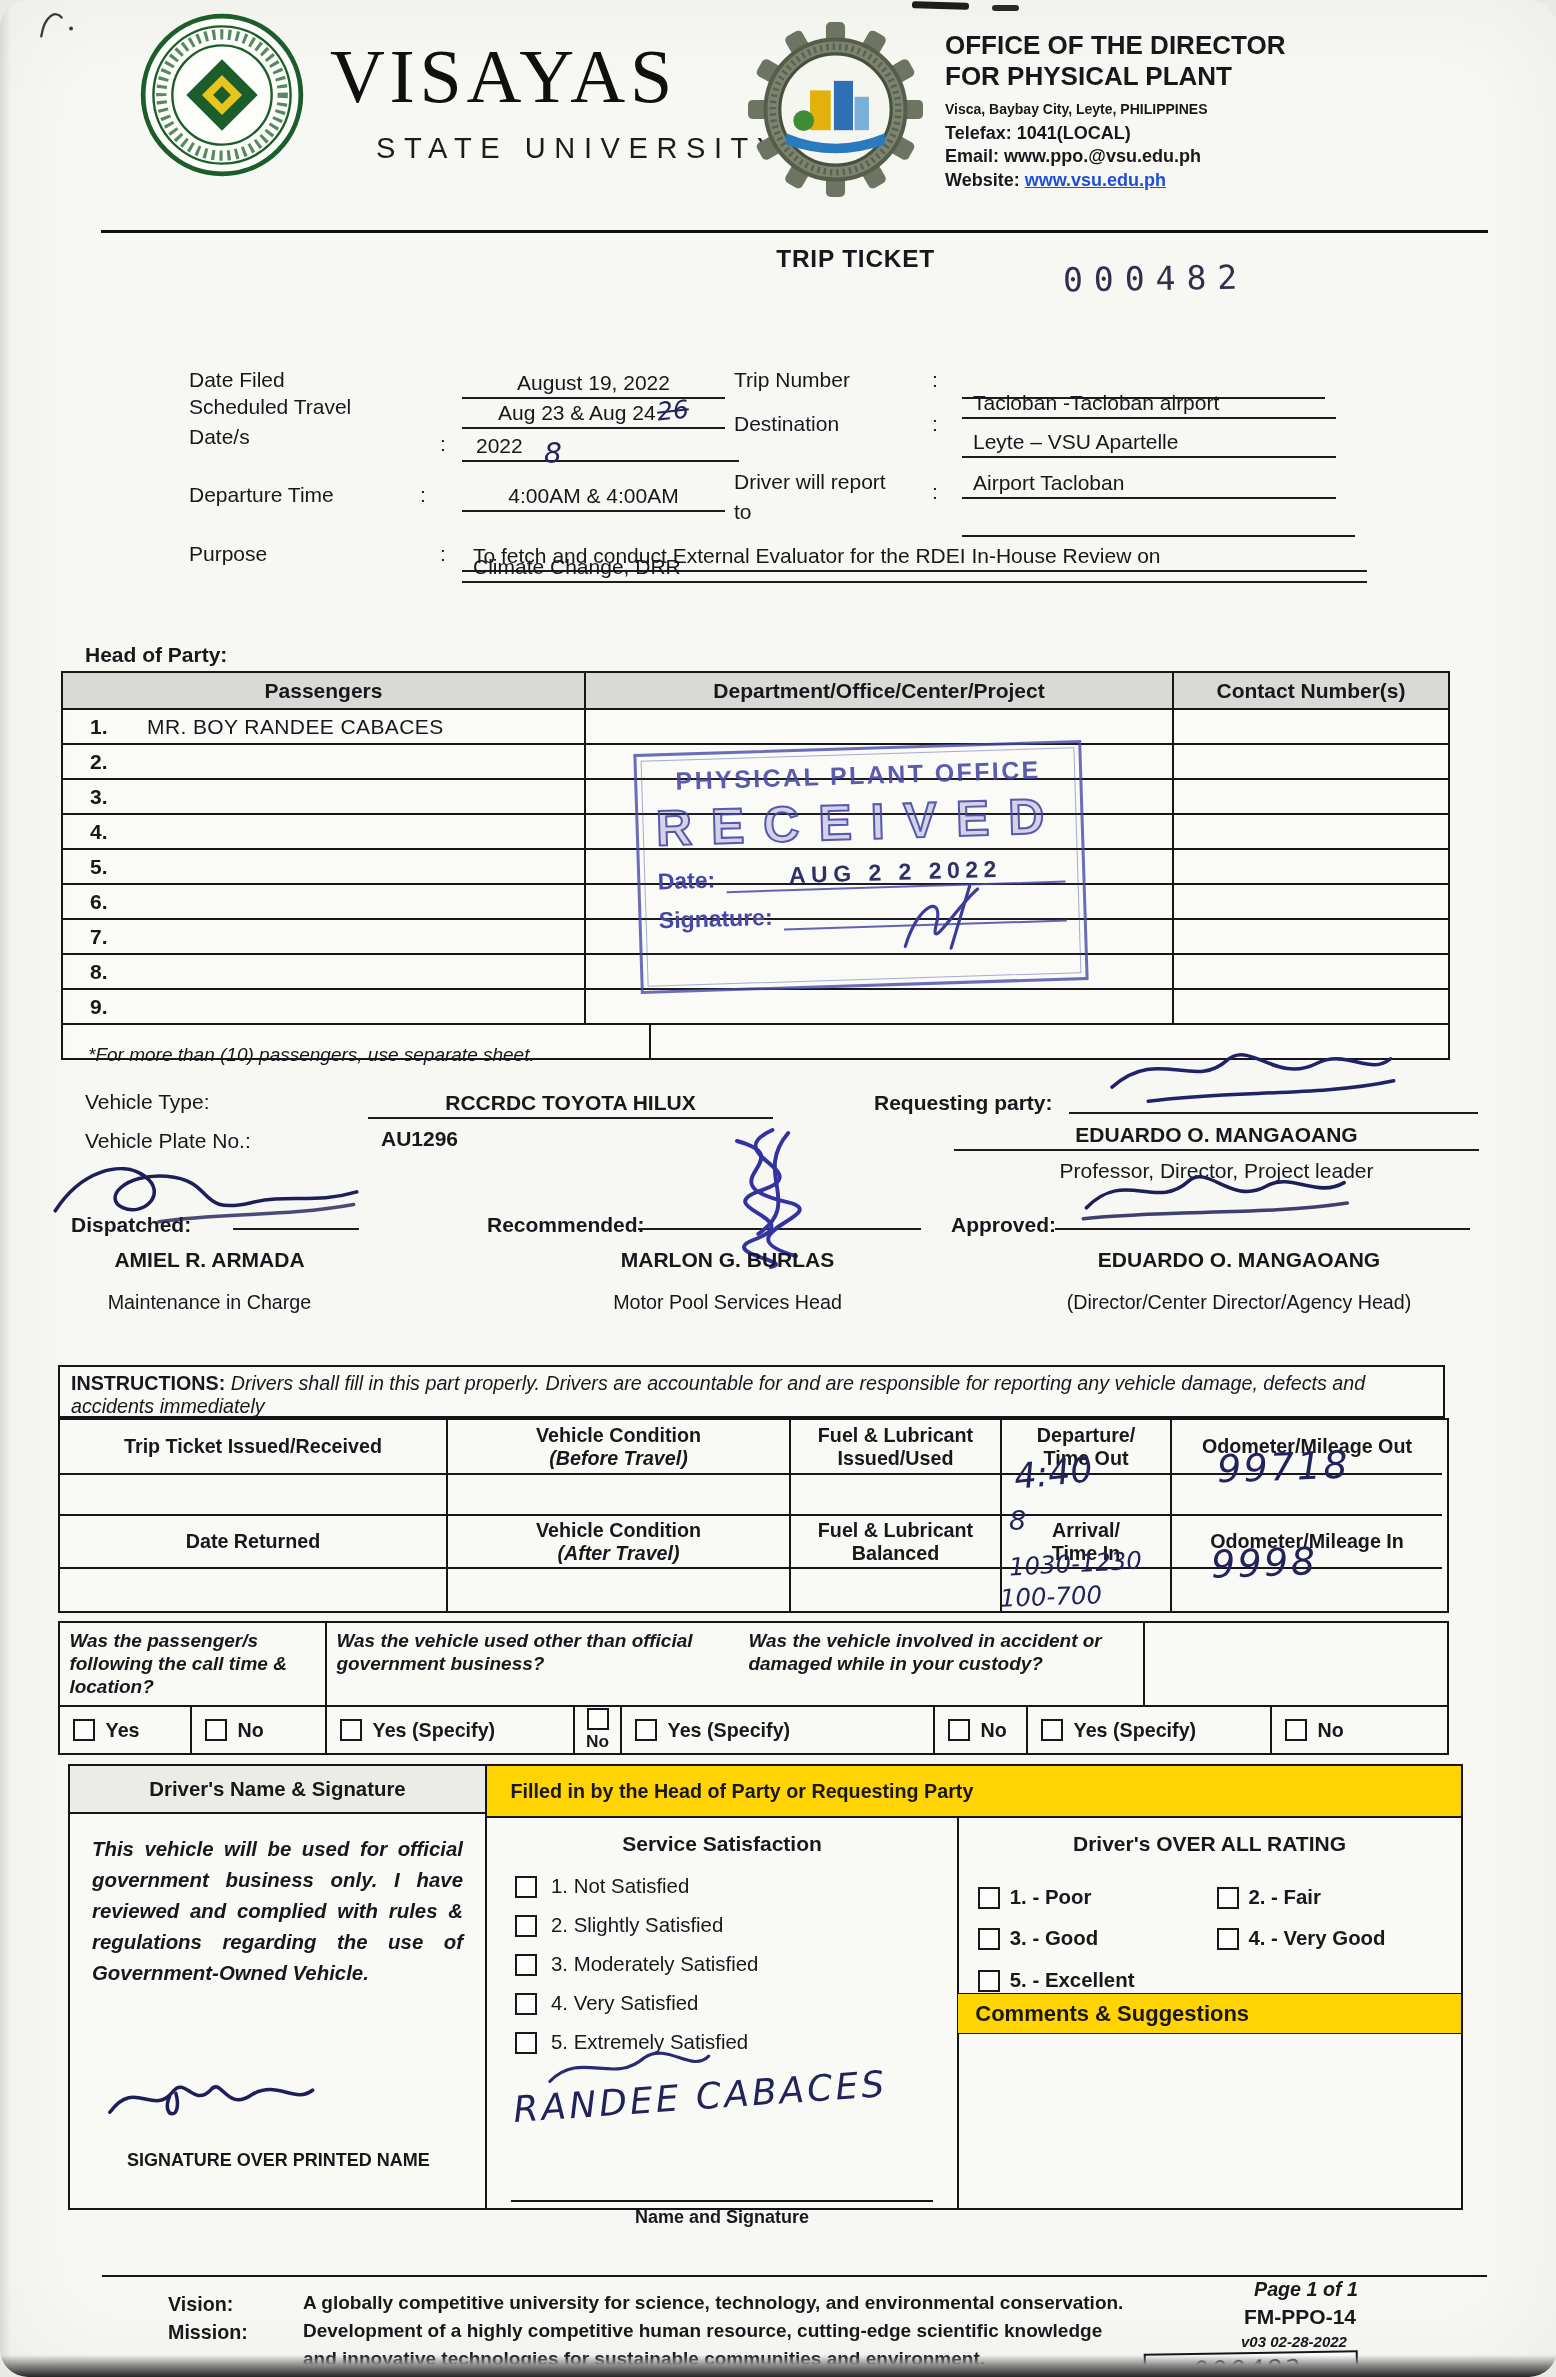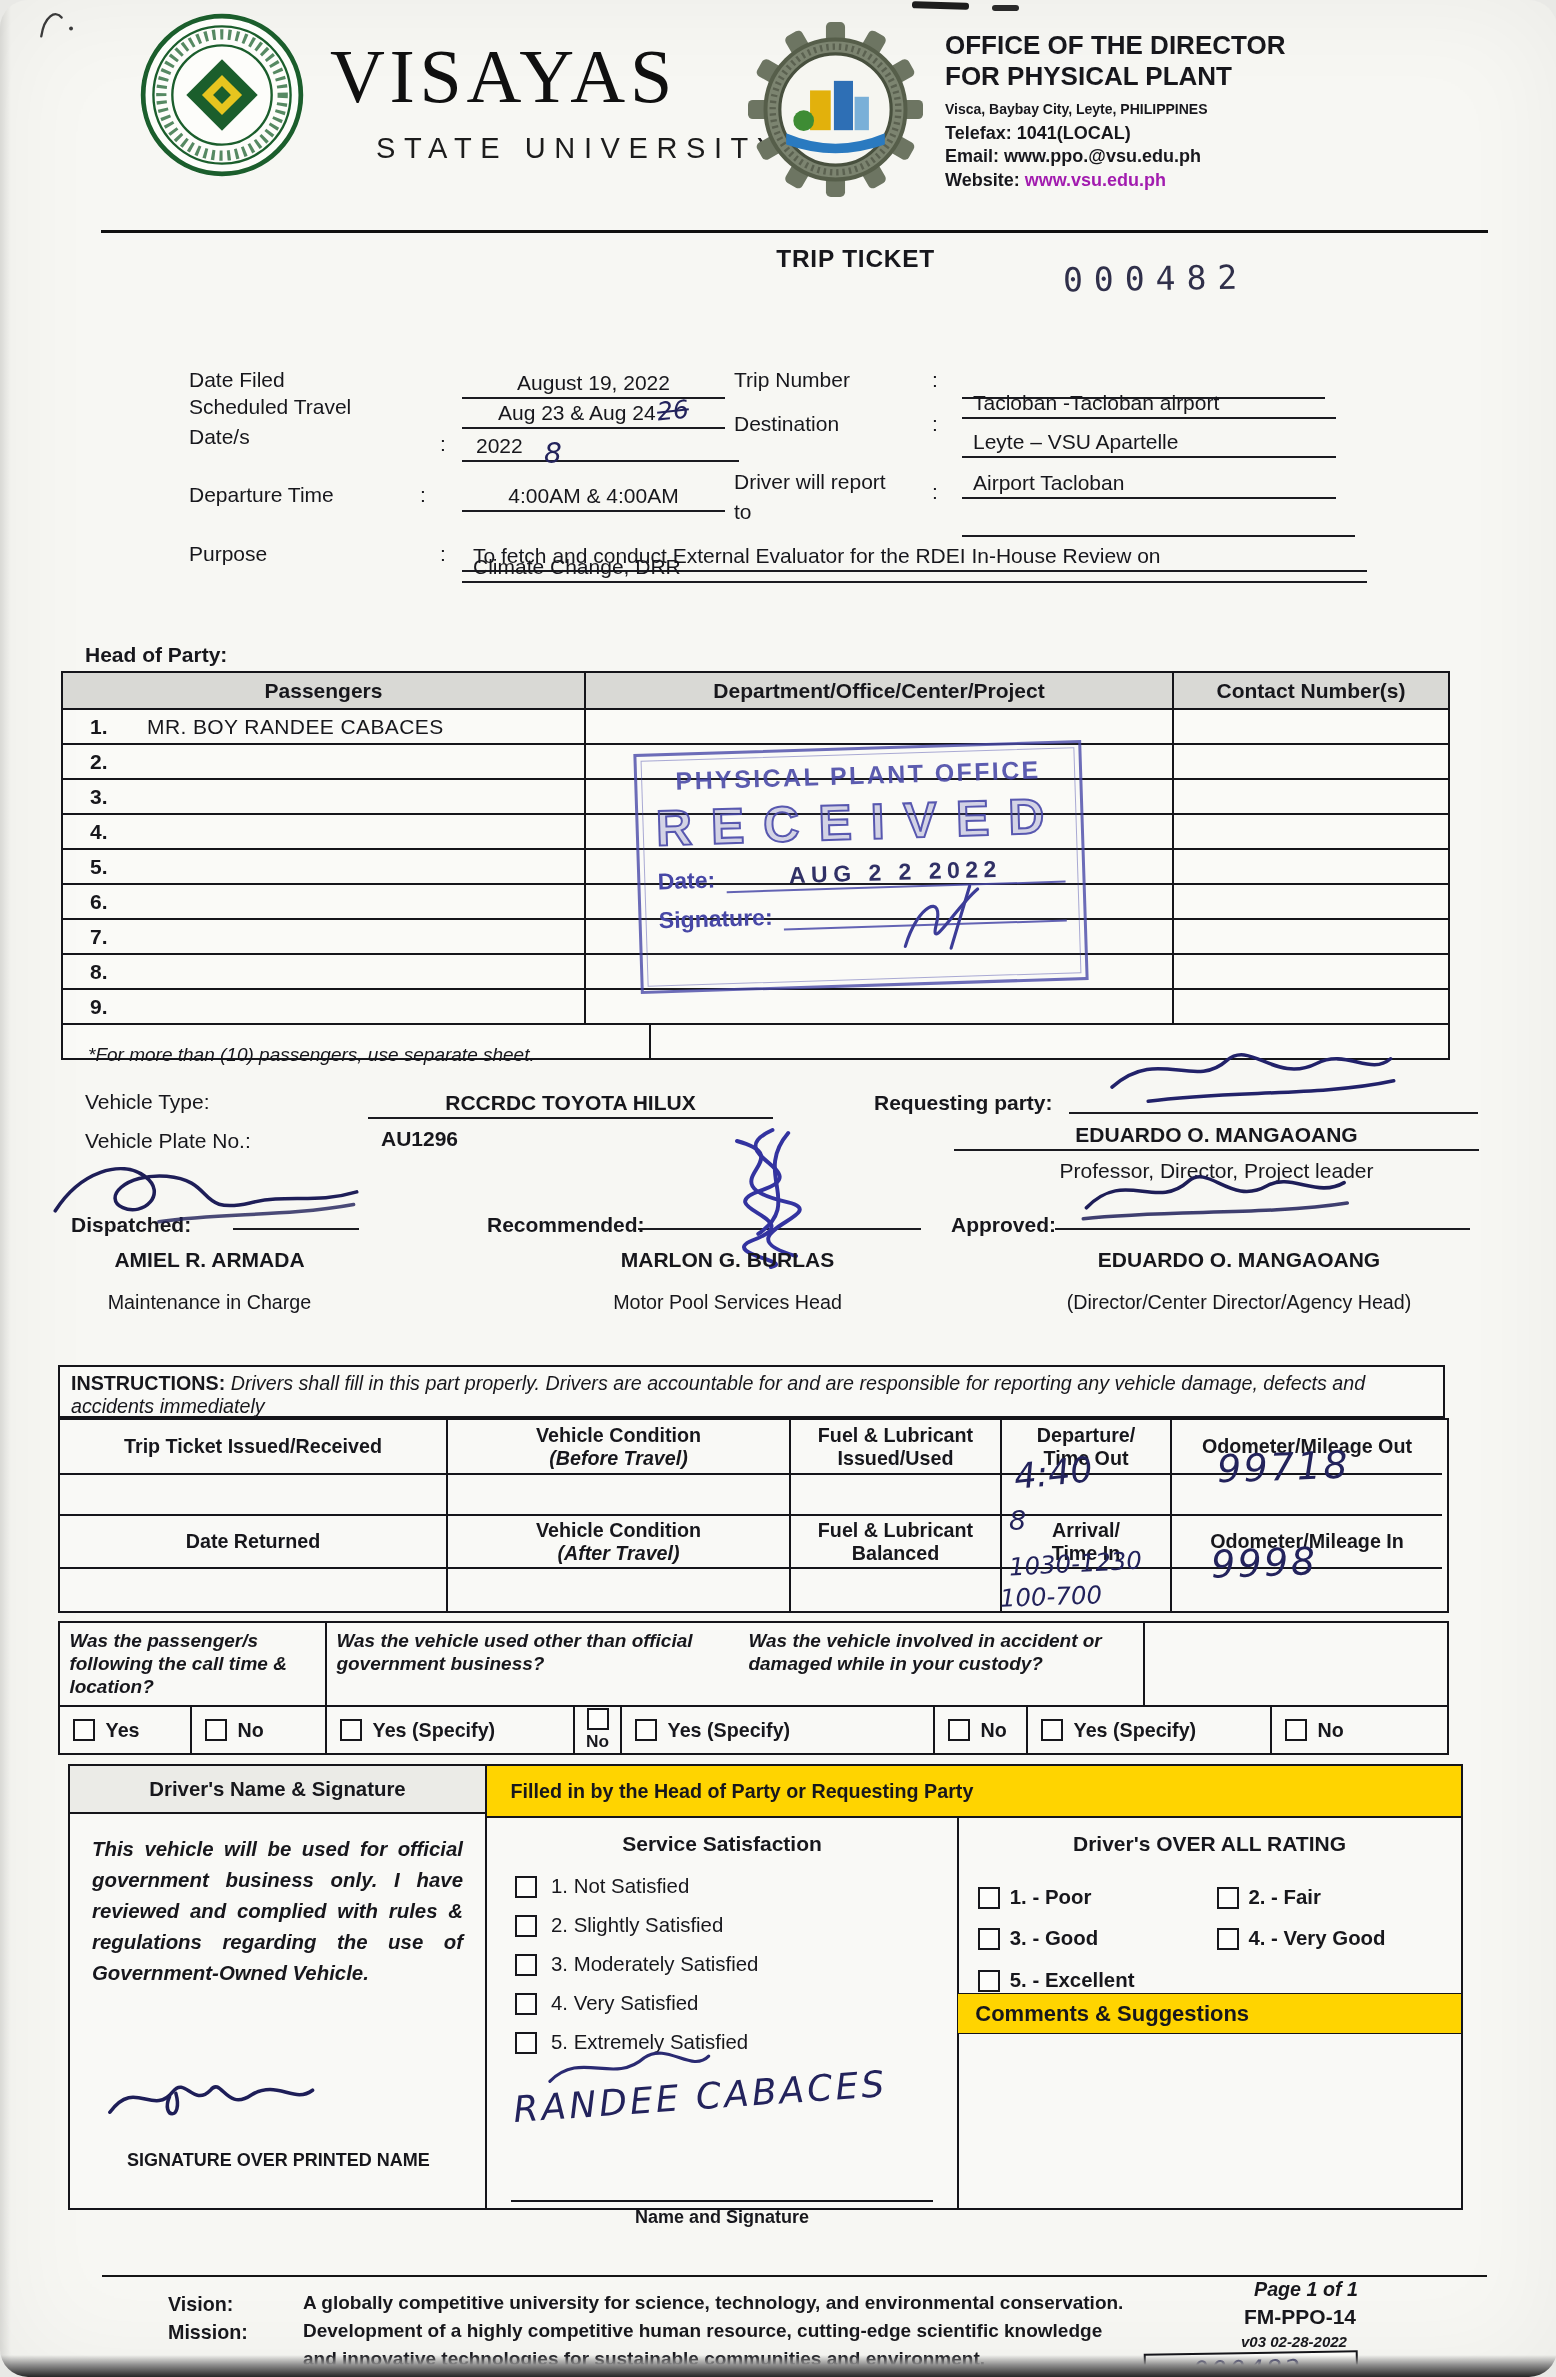--- a/index.html
+++ b/index.html
@@ -112,21 +112,21 @@
 
   <div class="abs" style="left:945px;top:30px;width:487px;">
     <div class="b" style="font-size:26px;line-height:31px;">OFFICE OF THE DIRECTOR</div>
     <div class="b" style="font-size:26px;line-height:31px;">FOR PHYSICAL PLANT</div>
     <div style="margin-top:6.3px;">
       <div class="b" style="font-size:14px;line-height:23.6px;">Visca, Baybay City, Leyte, PHILIPPINES</div>
       <div class="b" style="font-size:18px;line-height:23.6px;">Telefax: 1041(LOCAL)</div>
       <div class="b" style="font-size:18px;line-height:23.6px;">Email: www.ppo.@vsu.edu.ph</div>
       <div style="font-size:18px;line-height:23.6px;font-weight:700;">
         <span>Website:</span>
-        <span style="color:#a21caf;">www.vsu.edu.ph</span>
+        <span style="color:#1d4ed8;text-decoration:underline;">www.vsu.edu.ph</span>
       </div>
     </div>
   </div>
 
   <div class="abs" style="left:101px;top:230px;width:1387px;height:3.1px;background:#101010;"></div>
 
   <div class="abs b" style="left:542px;top:245px;width:393px;text-align:right;font-size:24.4px;letter-spacing:0.8px;">TRIP TICKET</div>
   <div class="abs" style="left:1063px;top:259px;font-family:'DejaVu Sans Mono',monospace;font-size:33px;letter-spacing:11px;color:#30304a;transform:rotate(-1deg);">000482</div>
 
   <div class="abs t27" style="left:189px;top:368px;">Date Filed</div>

